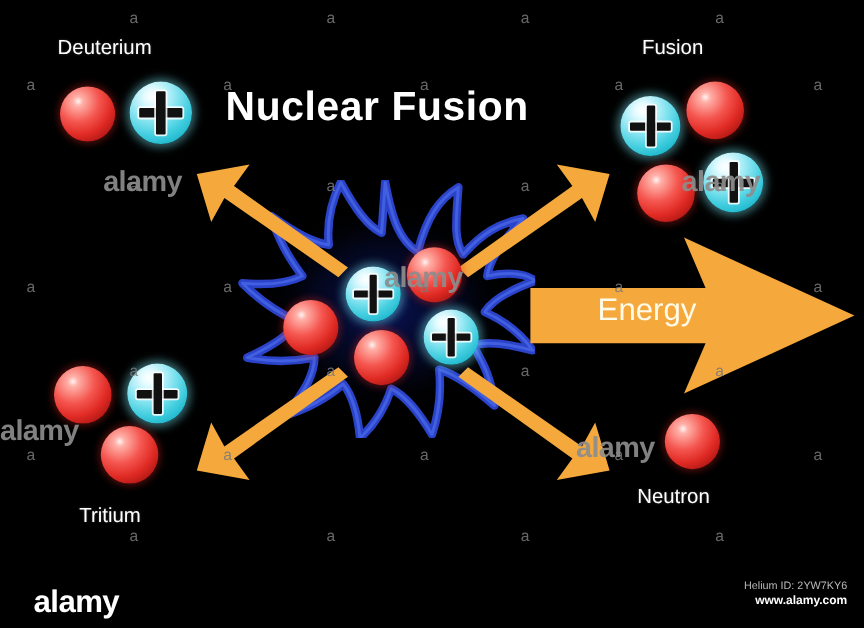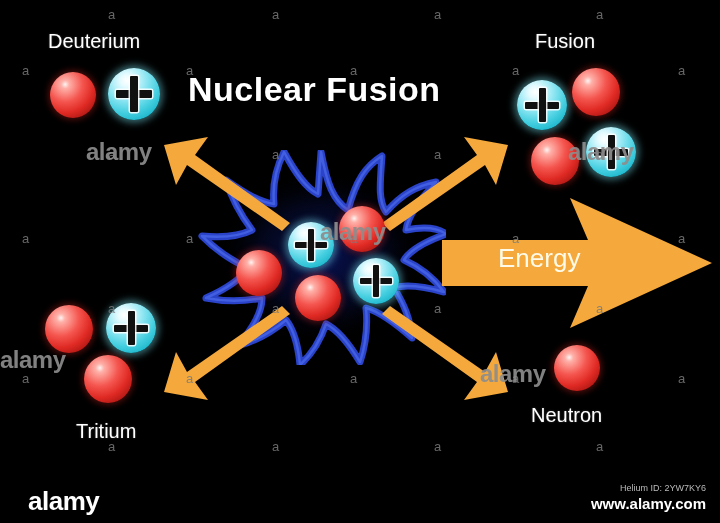--- a/index.html
+++ b/index.html
@@ -41,21 +41,21 @@
     letter-spacing: -0.5px;
     line-height: 1;
     opacity: 0.92;
   }
 
   
   .nuc-label {
     position: absolute;
     color: #ffffff;
     font-family: "Liberation Sans", sans-serif;
-    font-size: 20px;
+    font-size: 17px;
     font-weight: 400;
     white-space: nowrap;
     z-index: 40;
     text-shadow: 0 0 2px rgba(255,255,255,0.25);
   }
 
   #page-title {
     position: absolute;
     left: 188px;
     top: 70px;
@@ -158,21 +158,21 @@
     display: block;
     color: #b9b9b9;
     font-family: "Liberation Sans", sans-serif;
     font-size: 9px;
     font-weight: 400;
   }
   #footer-url {
     display: block;
     color: #ffffff;
     font-family: "Liberation Sans", sans-serif;
-    font-size: 15px;
+    font-size: 10px;
     font-weight: 700;
   }
 </style>
 </head>
 <body>
 
 <div id="stage">
 
   <svg id="starburst" width="250" height="215" viewBox="0 0 250 215" aria-hidden="true">
     <defs>
@@ -261,21 +261,21 @@
     <polygon points="0,42 146,42 128,0 270,65 128,130 146,88 0,88" fill="#f5a93c"></polygon>
   </svg>
   <div id="page-title">Nuclear Fusion</div>
 
   <div id="energy-arrow-label">Energy</div>
 
   <div class="nuc-label" style="left:48px; top:30px;">Deuterium</div>
   <div class="particle neutron" style="left:50px; top:72px; width:46px; height:46px;"></div>
   <div class="particle proton" style="left:108px; top:68px; width:52px; height:52px;"></div>
 
-  <div class="nuc-label" style="left:76px; top:420px;">Tritium</div>
+  <div class="nuc-label" style="left:66px; top:420px;">Tritium</div>
   <div class="particle neutron" style="left:45px; top:305px; width:48px; height:48px;"></div>
   <div class="particle proton" style="left:106px; top:303px; width:50px; height:50px;"></div>
   <div class="particle neutron" style="left:84px; top:355px; width:48px; height:48px;"></div>
 
   <div class="nuc-label" style="left:535px; top:30px;">Fusion</div>
   <div class="particle proton" style="left:517px; top:80px; width:50px; height:50px;"></div>
   <div class="particle neutron" style="left:572px; top:68px; width:48px; height:48px;"></div>
   <div class="particle neutron" style="left:531px; top:137px; width:48px; height:48px;"></div>
   <div class="particle proton" style="left:586px; top:127px; width:50px; height:50px;"></div>
 

